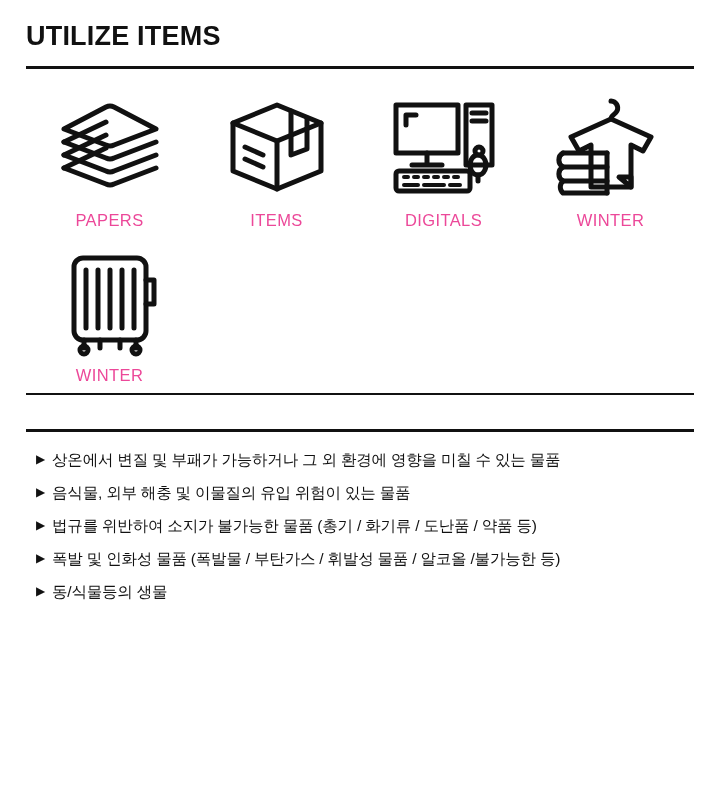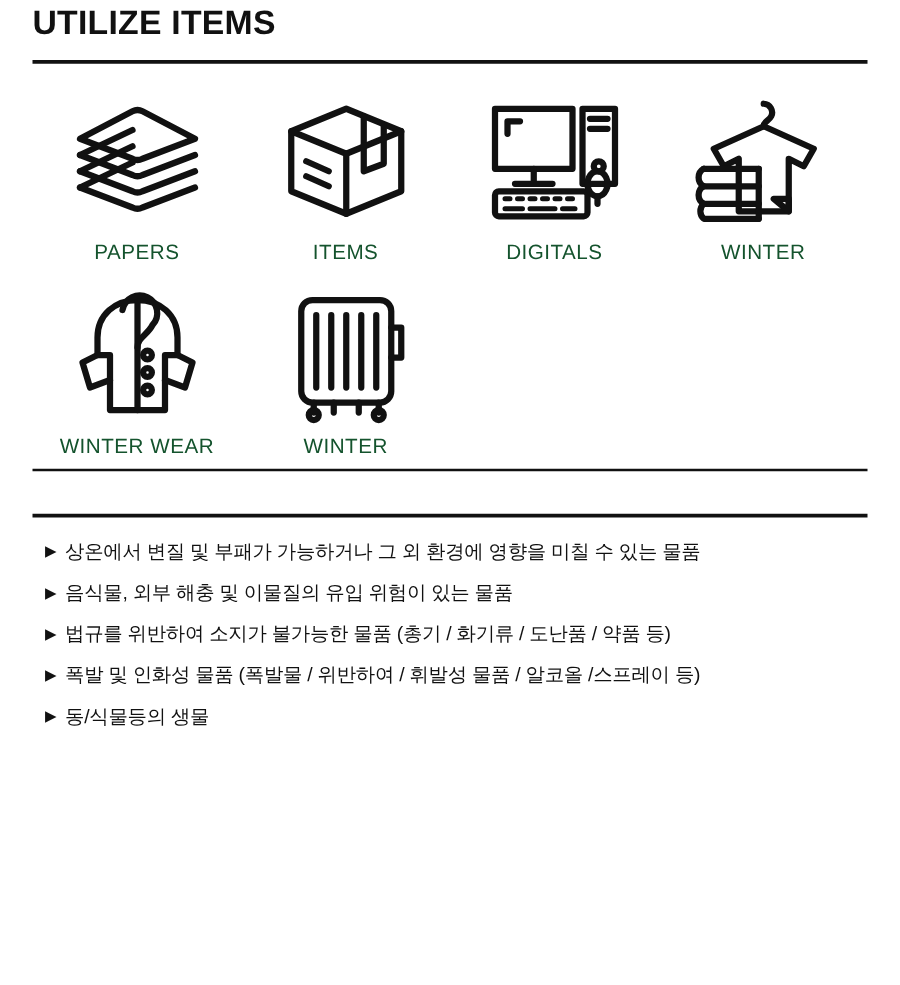--- a/index.html
+++ b/index.html
@@ -23,21 +23,21 @@
     padding: 0 26px;
     position: relative;
   }
 
   .section-title {
     font-size: 27px;
     font-weight: bold;
     letter-spacing: 0.2px;
     color: #111;
     margin: 0;
-    padding-top: 4px;
+    padding-top: 22px;
     line-height: 1.1;
   }
 
   .rule {
     height: 3px;
     background: #111;
     margin-top: 14px;
     width: 100%;
   }
 
@@ -64,21 +64,21 @@
   .cell .art {
     height: 108px;
     display: flex;
     align-items: center;
     justify-content: center;
   }
   .cell .caption {
     margin-top: 10px;
     font-size: 16.5px;
     letter-spacing: 0.4px;
-    color: #14532d;
+    color: #ec4899;
     text-align: center;
     white-space: nowrap;
   }
 
   svg { display: block; }
   .st {
     fill: none;
     stroke: #111111;
     stroke-width: 5;
     stroke-linecap: round;
@@ -195,37 +195,20 @@
             <path d="M14 76 a8 8 0 0 0 0 14 H58"></path>
             <path d="M14 90 a8 8 0 0 0 0 12 H58"></path>
             <path d="M58 62 L58 102"></path>
             <path d="M70 86 L82 86 L82 96 Z"></path>
           </g>
         </svg>
       </div>
       <div class="caption">WINTER</div>
     </div>
 
-    <div class="cell">
-      <div class="art">
-        <svg width="124" height="112" viewBox="0 0 124 112">
-          <g class="st">
-            <path d="M30 42 C30 24 44 12 62 12 C80 12 94 24 94 42 L94 56 L84 56 L84 100 L40 100 L40 56 L30 56 Z"></path>
-            <path d="M62 12 L62 100"></path>
-            <path d="M50 20 a14 14 0 1 1 24 12 c-4 8 -12 10 -12 18"></path>
-            <path d="M30 56 L18 62 L24 82 L40 76"></path>
-            <path d="M94 56 L106 62 L100 82 L84 76"></path>
-            <circle cx="70" cy="56" r="3.5"></circle>
-            <circle cx="70" cy="70" r="3.5"></circle>
-            <circle cx="70" cy="84" r="3.5"></circle>
-          </g>
-        </svg>
-      </div>
-      <div class="caption">WINTER WEAR</div>
-    </div>
 
 
     <div class="cell">
       <div class="art">
         <svg width="124" height="112" viewBox="0 0 124 112">
           <g class="st">
             <rect x="26" y="12" width="72" height="82" rx="9"></rect>
             <path d="M38 24 L38 82 M50 24 L50 82 M62 24 L62 82 M74 24 L74 82 M86 24 L86 82"></path>
             <path d="M36 94 L36 102 M52 94 L52 102 M72 94 L72 102 M88 94 L88 102"></path>
             <circle cx="36" cy="104" r="4"></circle>
@@ -256,21 +239,21 @@
         <span class="item-text">음식물, 외부 해충 및 이물질의 유입 위험이 있는 물품</span>
       </div>
 
       <div class="list-item">
         <span class="bullet">▶</span>
         <span class="item-text">법규를 위반하여 소지가 불가능한 물품 (총기 / 화기류 / 도난품 / 약품 등)</span>
       </div>
 
       <div class="list-item">
         <span class="bullet">▶</span>
-        <span class="item-text">폭발 및 인화성 물품 (폭발물 / 위반하여 / 휘발성 물품 / 알코올 /스프레이 등)</span>
+        <span class="item-text">폭발 및 인화성 물품 (폭발물 / 부탄가스 / 휘발성 물품 / 알코올 /불가능한 등)</span>
       </div>
 
       <div class="list-item">
         <span class="bullet">▶</span>
         <span class="item-text">동/식물등의 생물</span>
       </div>
 
     </div>
   </div>
 

